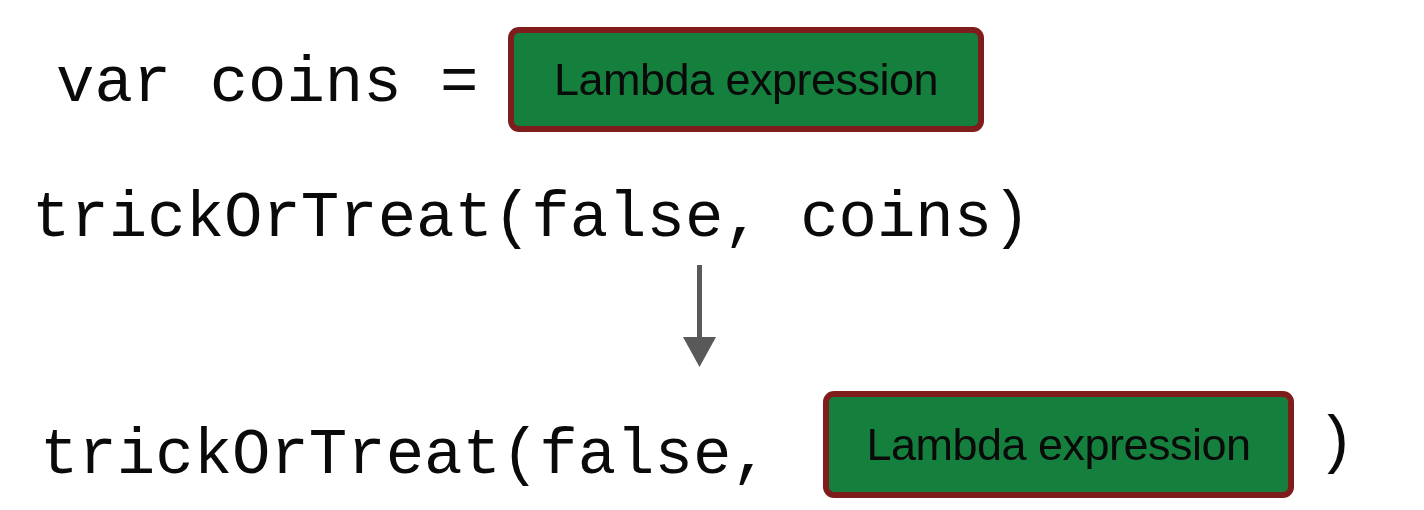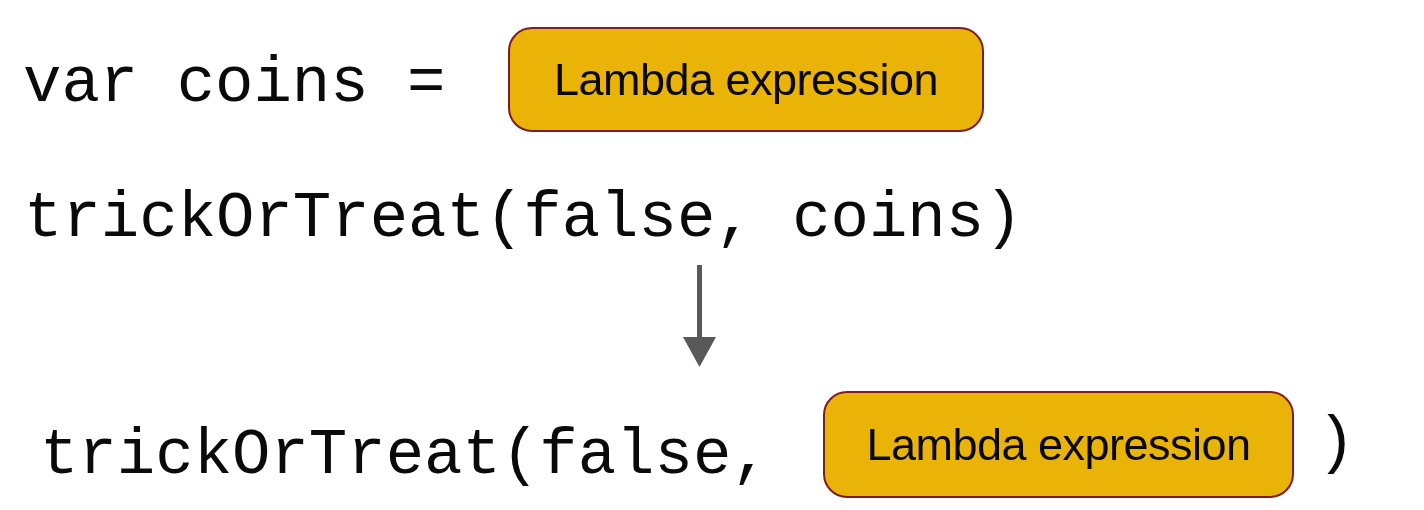--- a/index.html
+++ b/index.html
@@ -22,44 +22,44 @@
     position: absolute;
     font-family: "Liberation Mono", monospace;
     font-size: 64px;
     line-height: 1;
     color: #0a0a0a;
     white-space: pre;
     letter-spacing: 0px;
   }
   
   #line1-code {
-    left: 23px;
+    left: 56px;
     top: 52px;
     text-align: center;
   }
   
   #line2-code {
-    left: 24px;
+    left: 32px;
     top: 187px;
   }
   
   #line3-code-pre {
     left: 40px;
     top: 424px;
   }
   #line3-code-post {
     left: 1317px;
     top: 412px;
   }
   .chip {
     position: absolute;
     box-sizing: border-box;
-    border: 2px solid #7f1d1d;
-    border-radius: 24px;
-    background: #eab308;
+    border: 6px solid #7f1d1d;
+    border-radius: 11px;
+    background: #15803d;
     display: flex;
     align-items: center;
     justify-content: center;
   }
   .chip-label {
     font-family: "Liberation Sans", sans-serif;
     font-weight: 500;
     color: #0a0a0a;
     white-space: nowrap;
     letter-spacing: -0.5px;

